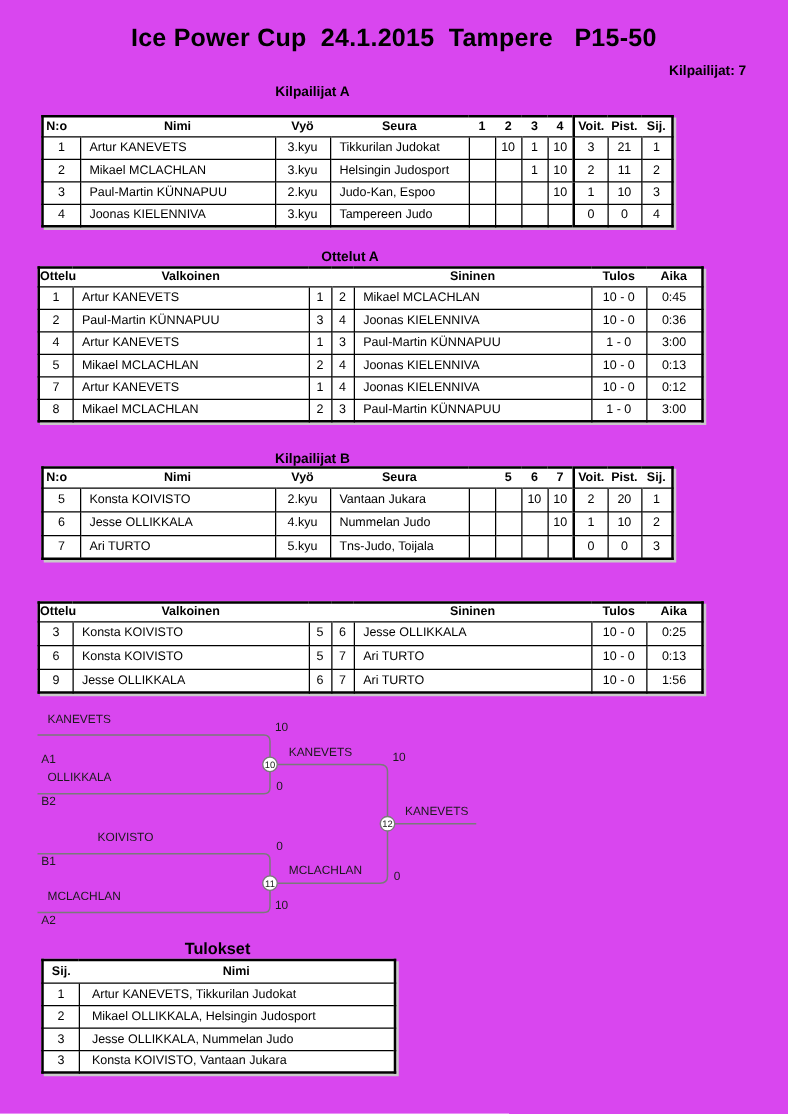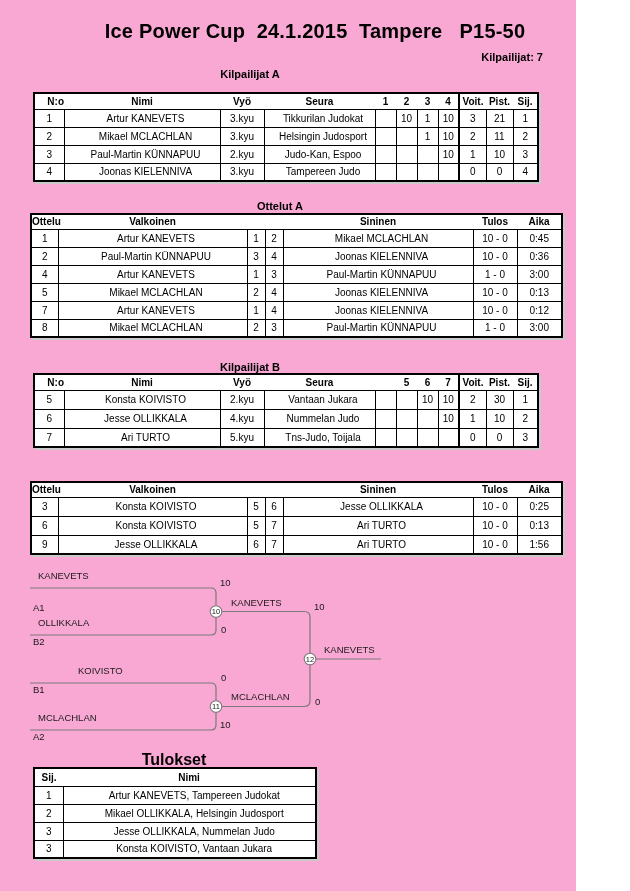--- a/index.html
+++ b/index.html
@@ -1,41 +1,41 @@
 <!DOCTYPE html>
 <html><head>
 <meta charset="utf-8">
 <style>
   html,body { margin:0; padding:0; background:#fff; }
   .page {
-    position:relative; width:576px; height:891px; background:#f9a8d4;
+    position:relative; width:630px; height:891px; background:#d946ef;
     font-family:"Liberation Sans", sans-serif; color:#000; overflow:hidden;
   }
   .main-title {
     position:absolute; top:20px; left:0; width:630px; text-align:center;
     font-size:20px; font-weight:bold; white-space:pre; letter-spacing:0.2px;
   }
   .comp-count { position:absolute; top:51px; right:33px; font-size:11px; font-weight:bold; }
   .sec-title { position:absolute; font-size:11px; font-weight:bold; text-align:center; white-space:pre; }
   #t-ka { top:68px;  left:33px; width:434px; }
   #t-oa { top:200px; left:30px; width:500px; }
   #t-kb { top:361px; left:33px; width:434px; }
   #t-ob { top:468px; left:30px; width:500px; }
-  #t-tu { top:751px; left:33px; width:282px; font-size:16px; }
+  #t-tu { top:751px; left:33px; width:282px; font-size:13px; }
 
   table {
     position:absolute; border-collapse:collapse; table-layout:fixed;
     background:#fff; font-size:10px; border:2px solid #000;
     box-shadow:2px 2px 0 #c9c9c9;
   }
   th { font-weight:bold; padding:0; overflow:visible; white-space:nowrap; border:none; border-bottom:1px solid #000; }
   td { border:1px solid #000; padding:0; overflow:hidden; white-space:nowrap; }
   .c  { text-align:center; }
-  .l  { text-align:center; padding-left:7px; }
-  .al { text-align:right; padding-left:2px; }
+  .l  { text-align:left; padding-left:7px; }
+  .al { text-align:left; padding-left:2px; }
   th.thL, td.thL { border-left:2px solid #000;margin-top:10px; }
 
   #ka { left:33px; top:92px;  width:504px; }
   #kb { left:33px; top:373px; width:504px; }
   #oa { left:30px; top:213px; width:531px; }
   #ob { left:30px; top:481px; width:531px; }
   #tu { left:33px; top:767px; width:282px; }
   #ka thead tr { height:16px; } #ka tbody tr { height:18px; }
   #kb thead tr { height:16px; } #kb tbody tr { height:19px; }
   #oa thead tr { height:15px; } #oa tbody tr { height:18px; }
@@ -274,21 +274,21 @@
         <tr>
           <td class="c">5</td>
           <td class="l">Konsta KOIVISTO</td>
           <td class="c">2.kyu</td>
           <td class="l">Vantaan Jukara</td>
           <td class="c"></td>
           <td class="c"></td>
           <td class="c">10</td>
           <td class="c">10</td>
           <td class="c thL">2</td>
-          <td class="c">30</td>
+          <td class="c">20</td>
           <td class="c">1</td>
         </tr>
 
         <tr>
           <td class="c">6</td>
           <td class="l">Jesse OLLIKKALA</td>
           <td class="c">4.kyu</td>
           <td class="l">Nummelan Judo</td>
           <td class="c"></td>
           <td class="c"></td>
@@ -416,21 +416,21 @@
     <thead>
       <tr>
         <th>Sij.</th>
         <th>Nimi</th>
       </tr>
     </thead>
     <tbody>
 
         <tr>
           <td class="c">1</td>
-          <td class="l">Artur KANEVETS, Tampereen Judokat</td>
+          <td class="l">Artur KANEVETS, Tikkurilan Judokat</td>
         </tr>
 
         <tr>
           <td class="c">2</td>
           <td class="l">Mikael OLLIKKALA, Helsingin Judosport</td>
         </tr>
 
         <tr>
           <td class="c">3</td>
           <td class="l">Jesse OLLIKKALA, Nummelan Judo</td>

